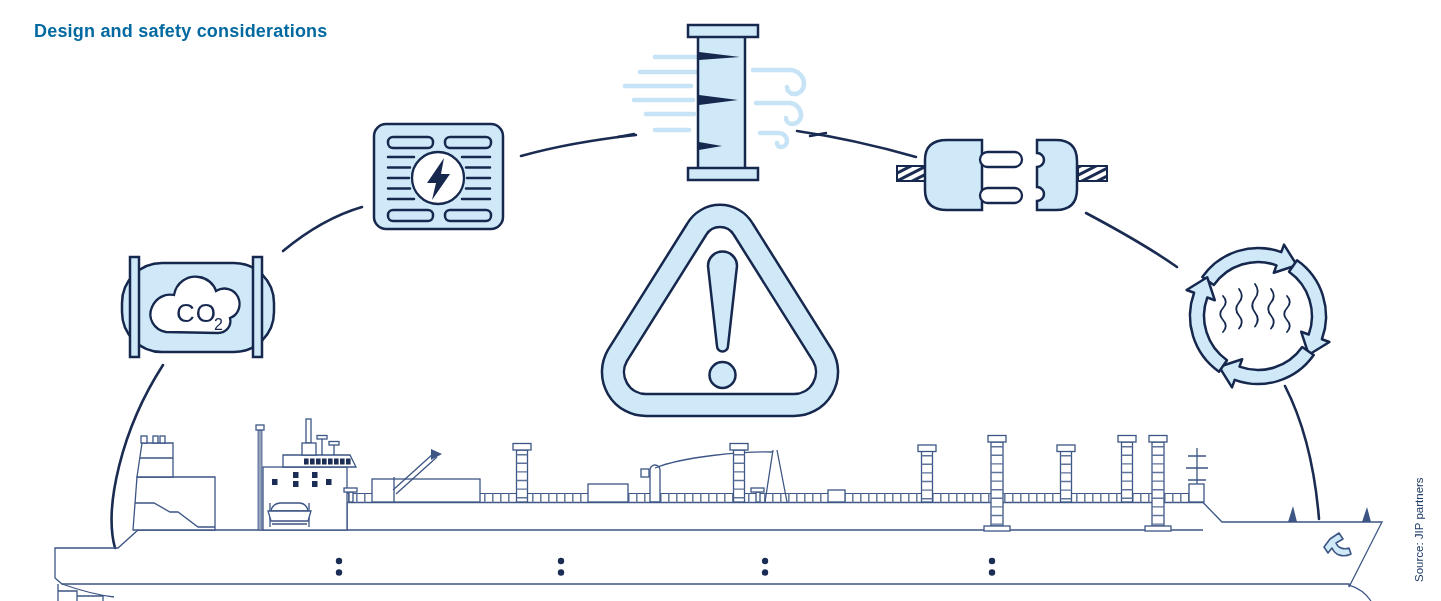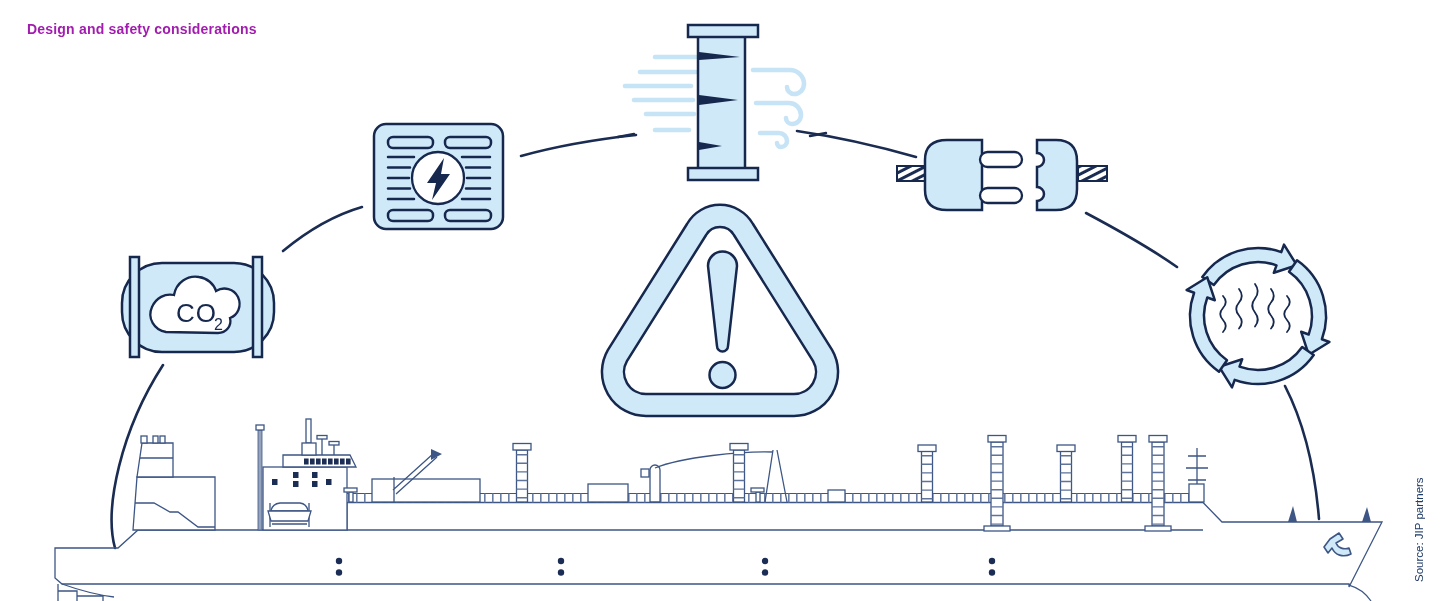--- a/index.html
+++ b/index.html
@@ -1,19 +1,19 @@
 <!DOCTYPE html>
 <html><head>
 <meta charset="utf-8">
 <style>
   html,body{margin:0;padding:0;background:#fff;}
   .canvas{position:relative;width:1441px;height:601px;background:#ffffff;overflow:hidden;
           font-family:"Liberation Sans",sans-serif;}
-  .page-title{position:absolute;left:27px;top:21px;font-size:14px;font-weight:bold;
-              color:#a21caf;letter-spacing:.2px;}
+  .page-title{position:absolute;left:34px;top:21px;font-size:18px;font-weight:bold;
+              color:#0369a1;letter-spacing:.2px;}
   .source-note{position:absolute;left:1413px;top:462px;height:120px;color:#1e3a66;
                font-size:11.5px;writing-mode:vertical-rl;transform:rotate(180deg);
                white-space:nowrap;}
   svg{position:absolute;left:0;top:0;}
   .ic-f{fill:#cfe9f8;stroke:#16284e;stroke-width:2.5;}
   .ic-w{fill:#ffffff;stroke:#16284e;stroke-width:2.3;}
   .ic-d{fill:#16284e;}
   .wind{stroke:#c7e4f6;stroke-width:4.6;fill:none;stroke-linecap:round;}
   .arc{fill:none;stroke:#1b2c52;stroke-width:2.6;stroke-linecap:round;}
   .ship{fill:none;stroke:#3d5685;stroke-width:1.3;}

